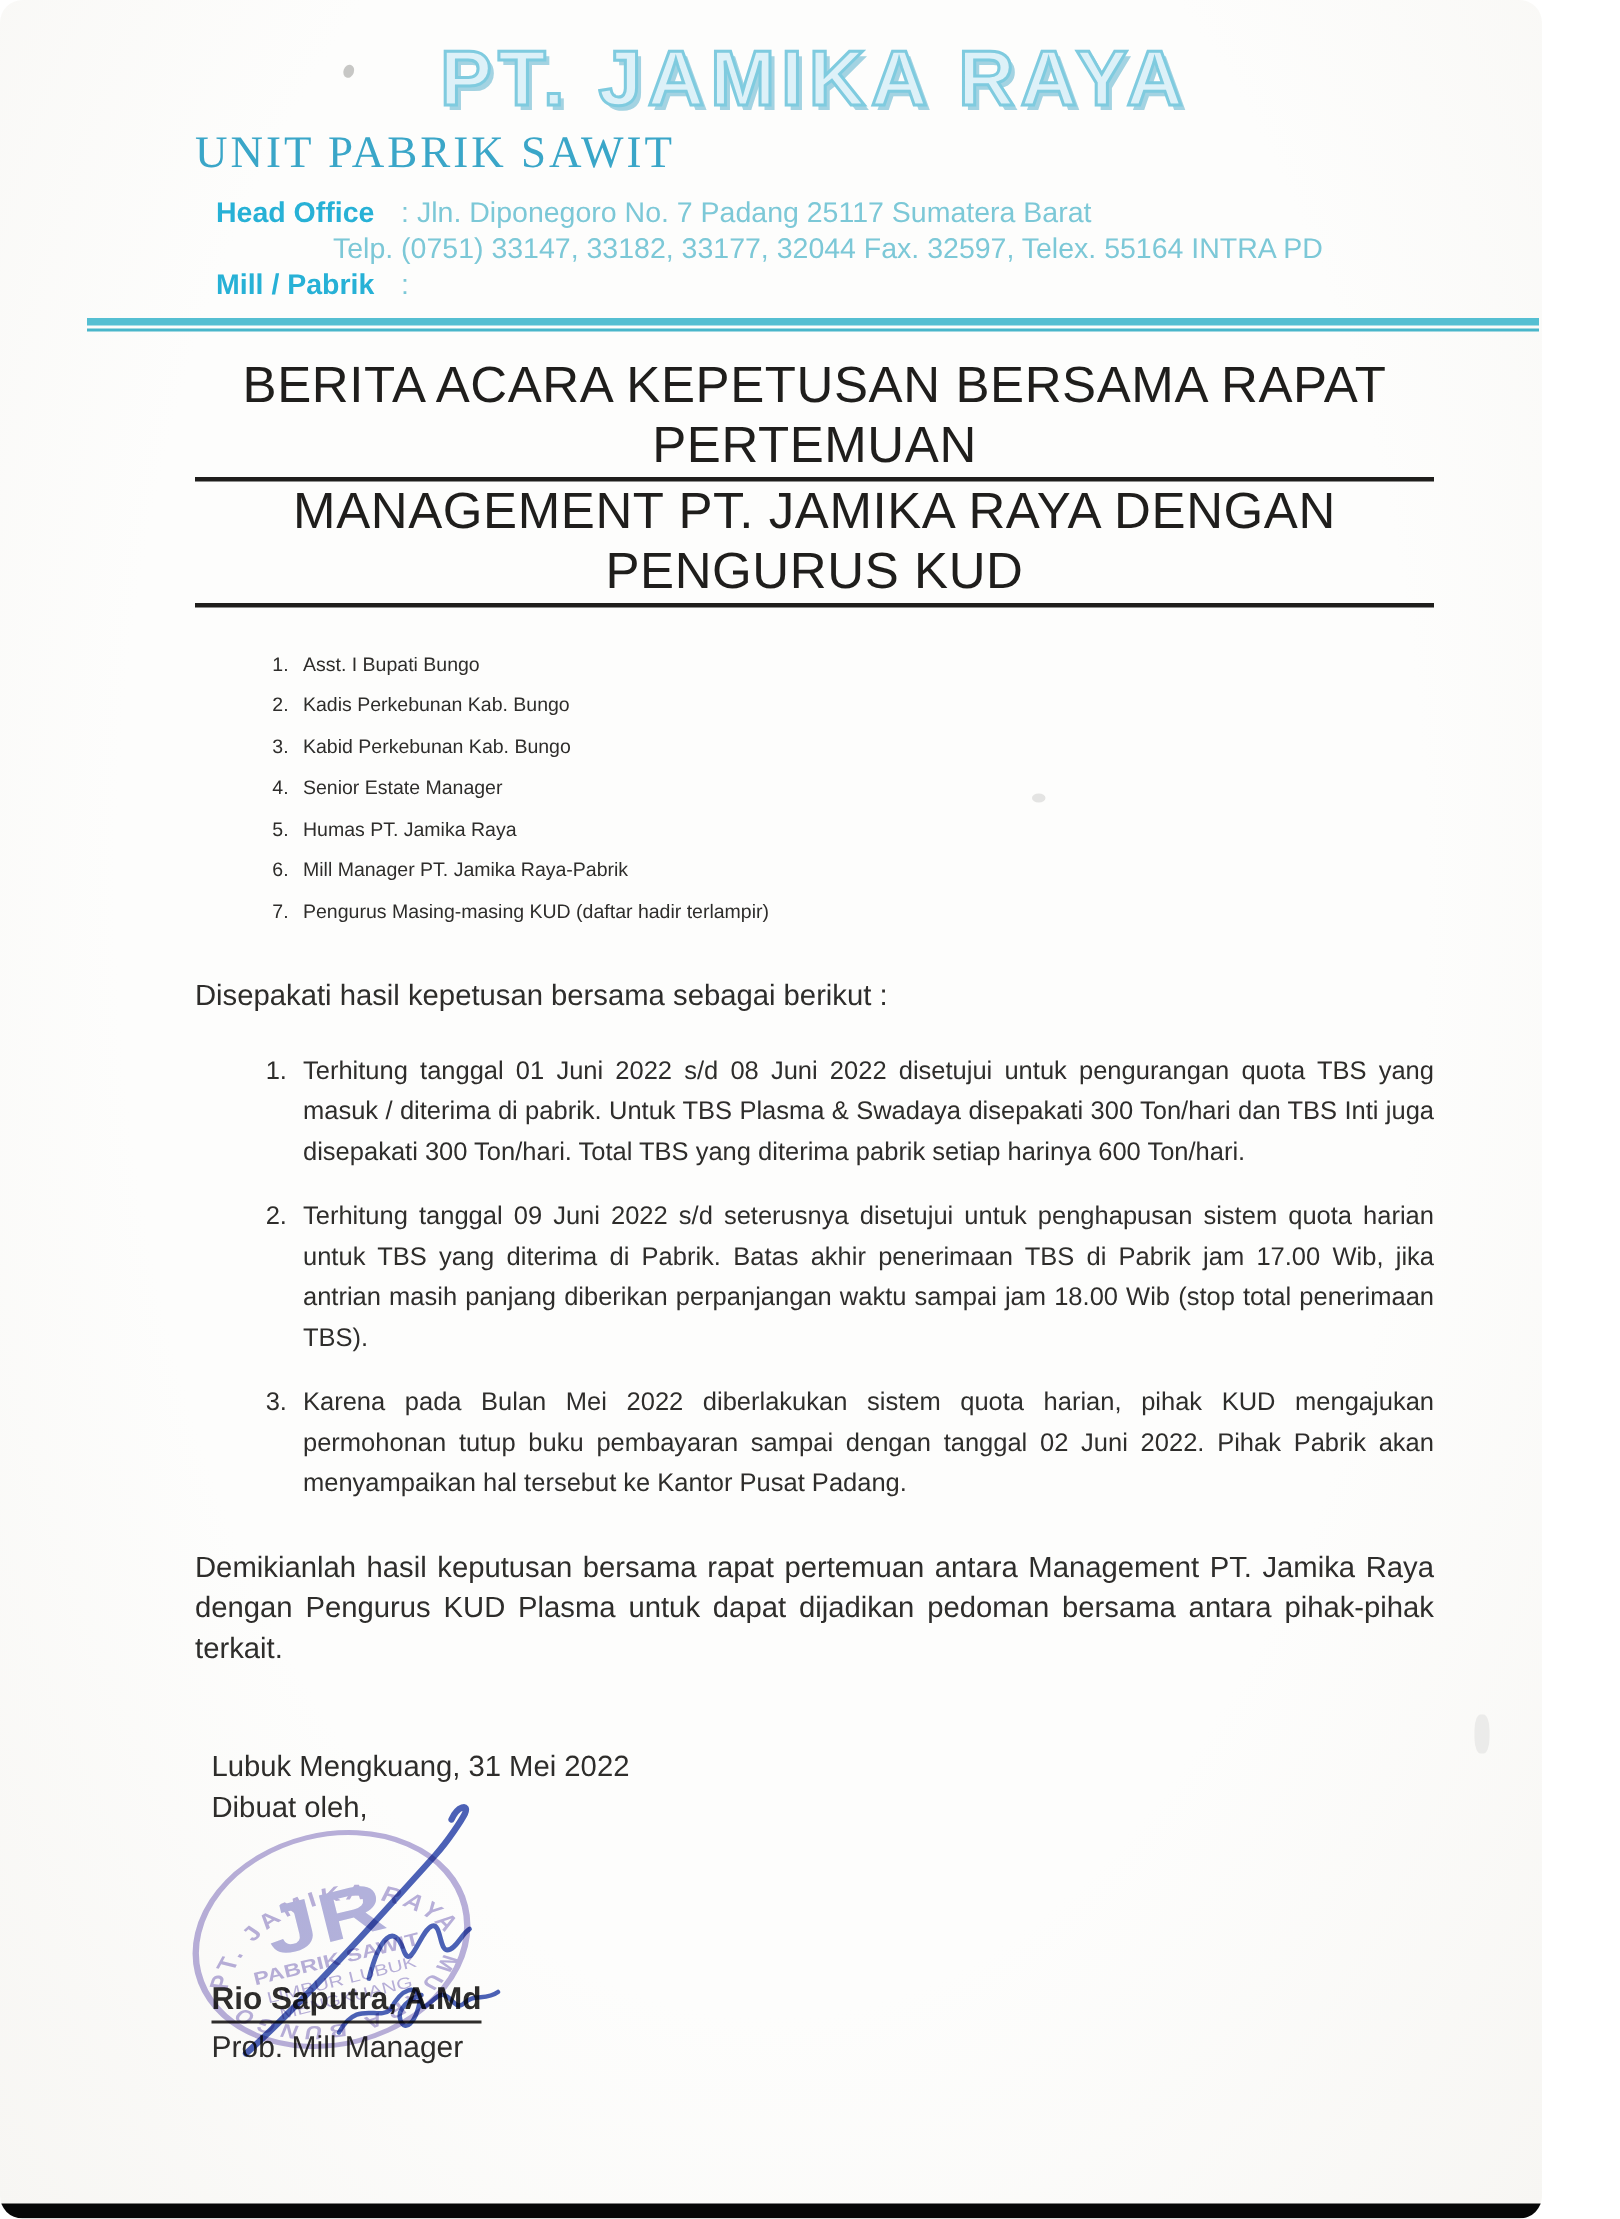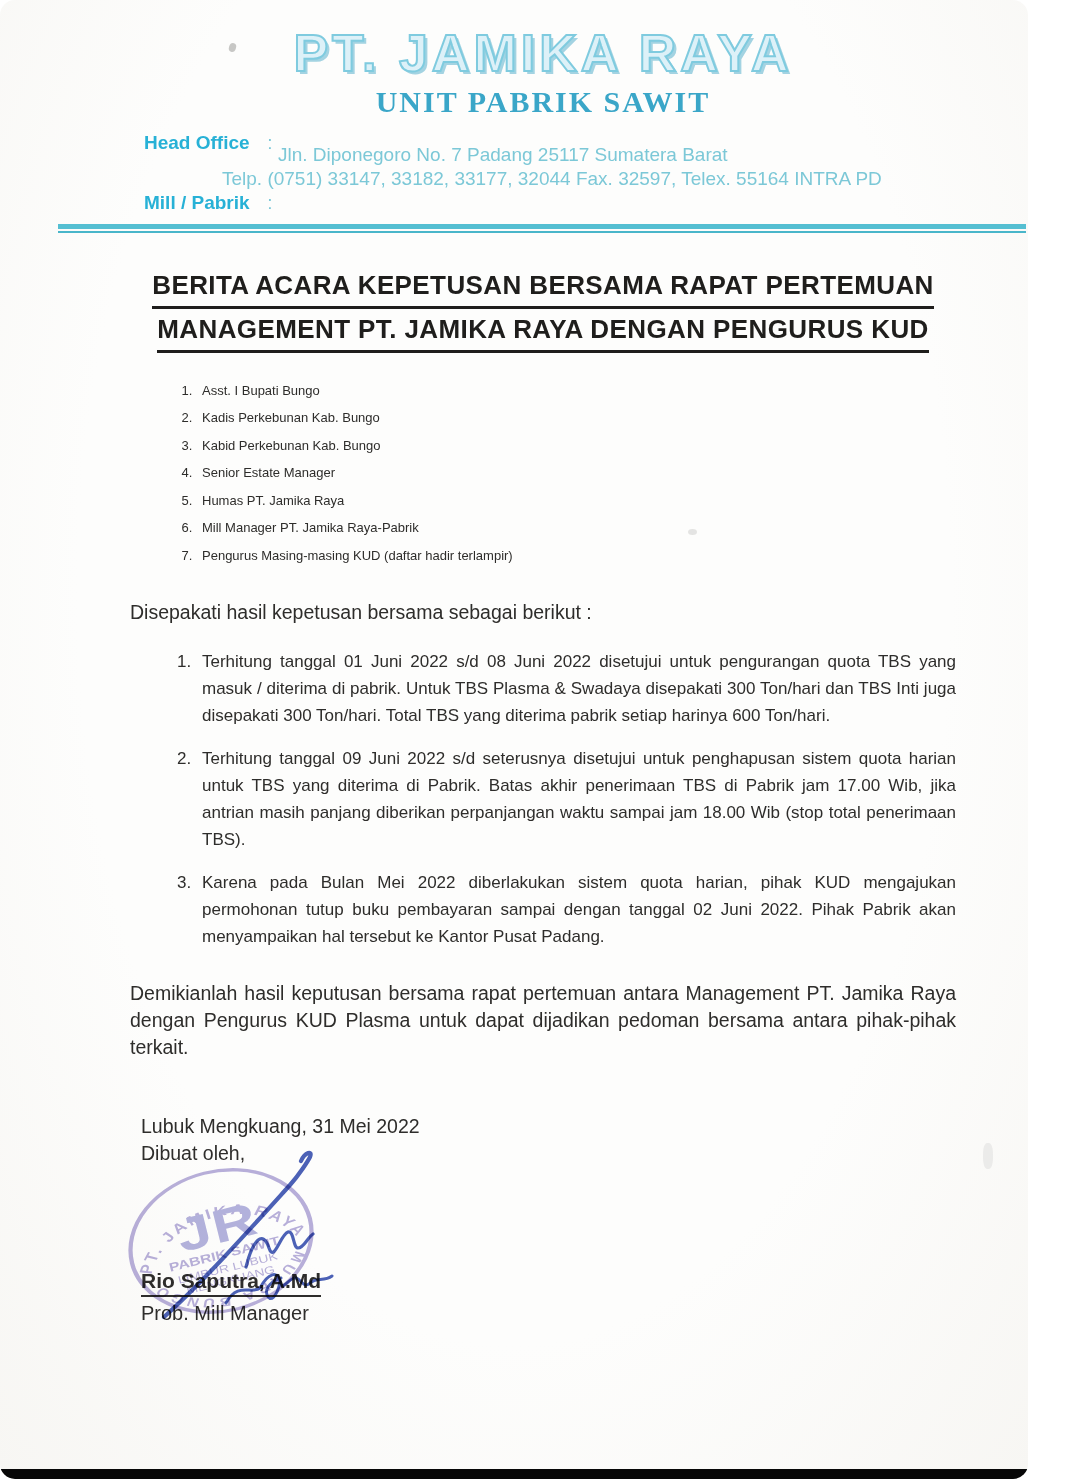--- a/index.html
+++ b/index.html
@@ -18,39 +18,39 @@
   
   .company{
     margin:0;text-align:center;
     font-size:52px;font-weight:bold;letter-spacing:4px;
     color:#ddf1f8;
     -webkit-text-stroke:2px #7fcbdf;
     text-shadow:3px 3px 0 rgba(73,170,200,.5);
     line-height:1.05;
   }
   .unit{
-    margin:4px 0 0 0;text-align:center;
+    margin:4px 0 0 0;text-align:left;
     font-family:"Liberation Serif", serif;
-    font-size:30px;font-weight:bold;letter-spacing:2px;
+    font-size:30px;font-weight:normal;letter-spacing:2px;
     color:#3aa6c8;
   }
   .addr{margin-top:12px;margin-left:14px;font-size:19px;line-height:24px;}
   .addr-row{display:flex;}
   .addr-label{width:118px;font-weight:bold;color:#27b1d6;flex:none;}
   .addr-sep{width:16px;color:#7cc8d7;flex:none;text-align:center;}
-  .addr-val{color:#7cc8d7;margin-top:12px;}
+  .addr-val{color:#7cc8d7;}
   .addr-indent{margin-left:78px;color:#7cc8d7;}
 
   .rule-wrap{margin:9px -70px 0 -72px;}
   .rule-a{height:5px;background:#55bfd2;}
   .rule-b{height:2px;background:#49b6ca;margin-top:2px;}
 
   
-  .doc-title{margin-top:32px;text-align:center;font-weight:bold;
-    font-size:26px;line-height:40px;color:#1f1e1c;letter-spacing:.4px;}
+  .doc-title{margin-top:16px;text-align:center;font-weight:normal;
+    font-size:34px;line-height:40px;color:#1f1e1c;letter-spacing:.4px;}
   .doc-title .tl{display:inline-block;border-bottom:3px solid #1f1e1c;padding-bottom:1px;}
 
   .para{margin:30px 0 0 0;font-size:19.5px;line-height:27px;text-align:justify;}
   .attendees{margin:24px 0 0 0;padding:0 0 0 66px;font-size:13px;line-height:27.5px;}
   .attendees li{padding-left:6px;}
   .decisions{margin:22px 0 0 0;padding:0 0 0 66px;font-size:17px;line-height:27px;}
   .decisions li{padding-left:6px;text-align:justify;margin-bottom:16px;}
 
   
   .sign-block{position:relative;margin-top:52px;height:230px;}

